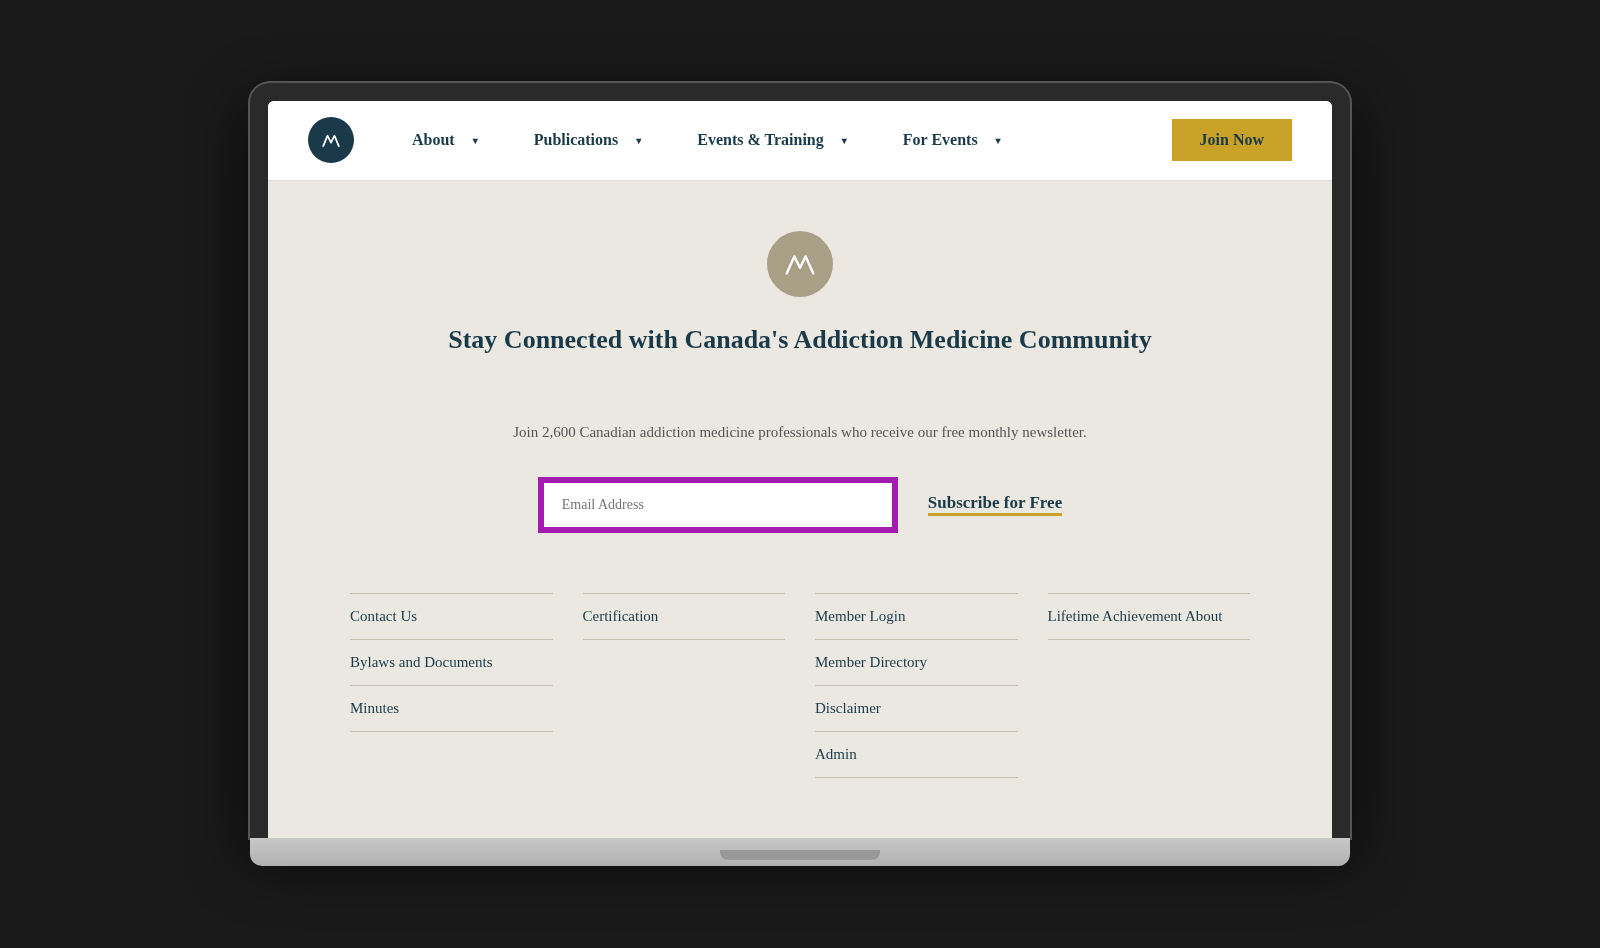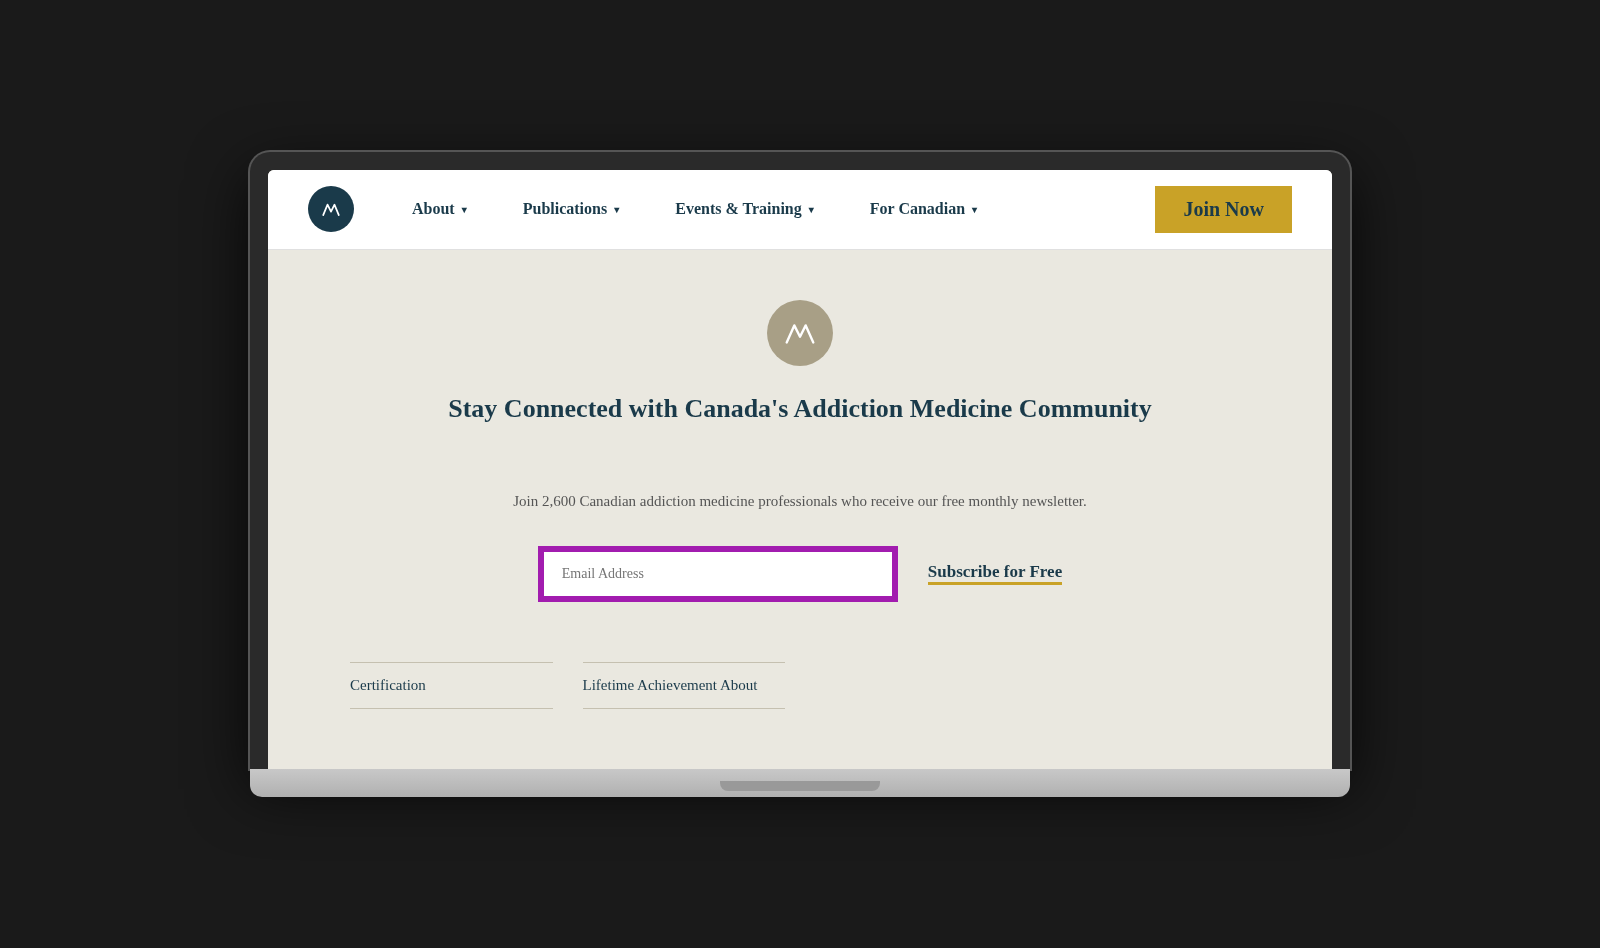--- a/index.html
+++ b/index.html
@@ -78,42 +78,42 @@
     .nav-items {
       display: flex;
       align-items: center;
       gap: 0;
       flex: 1;
     }
 
     .nav-item {
       display: flex;
       align-items: center;
-      gap: 7px;
+      gap: 18px;
       padding: 0 28px;
       color: #1a3a4a;
       font-size: 16px;
       font-weight: 600;
       font-family: 'Georgia', serif;
       cursor: pointer;
       text-decoration: none;
       white-space: nowrap;
     }
 
     .nav-item .chevron {
       font-size: 10px;
       color: #1a3a4a;
     }
 
     .nav-join {
       margin-left: auto;
       background: #c9a227;
       color: #1a3a4a;
       font-weight: 700;
-      font-size: 20px;
+      font-size: 16px;
       padding: 12px 28px;
       font-family: Georgia, serif;
       cursor: pointer;
       border: none;
     }
 
     
     .main-content {
       background: #eae8e0;
       padding: 50px 40px 60px;
@@ -239,21 +239,21 @@
           </a>
           <a class="nav-item">
             <span>Publications</span>
             <span class="chevron">▾</span>
           </a>
           <a class="nav-item">
             <span>Events &amp; Training</span>
             <span class="chevron">▾</span>
           </a>
           <a class="nav-item">
-            <span>For Canadian</span>
+            <span>For Events</span>
             <span class="chevron">▾</span>
           </a>
         </div>
 
         <button class="nav-join">Join Now</button>
       </nav>
 
       <div class="main-content">
 
         <div class="brand-logo-circle">
@@ -265,25 +265,36 @@
         <h2 class="hero-title">Stay Connected with Canada's Addiction Medicine Community</h2>
         <p class="hero-subtitle">Join 2,600 Canadian addiction medicine professionals who receive our free monthly newsletter.</p>
 
         <div class="subscribe-row">
           <input class="email-input" type="email" placeholder="Email Address" style="">
           <button class="subscribe-btn">Subscribe for Free</button>
         </div>
 
         <div class="footer-links">
 
+          <div class="footer-col">
+            <a class="footer-link footer-col-header">Contact Us</a>
+            <a class="footer-link">Bylaws and Documents</a>
+            <a class="footer-link">Minutes</a>
+          </div>
 
           <div class="footer-col">
             <a class="footer-link footer-col-header">Certification</a>
           </div>
 
+          <div class="footer-col">
+            <a class="footer-link footer-col-header">Member Login</a>
+            <a class="footer-link">Member Directory</a>
+            <a class="footer-link">Disclaimer</a>
+            <a class="footer-link">Admin</a>
+          </div>
 
           <div class="footer-col">
             <a class="footer-link footer-col-header">Lifetime Achievement About</a>
           </div>
 
         </div>
       </div>
     </div>
   </div>
   <div class="laptop-base">

